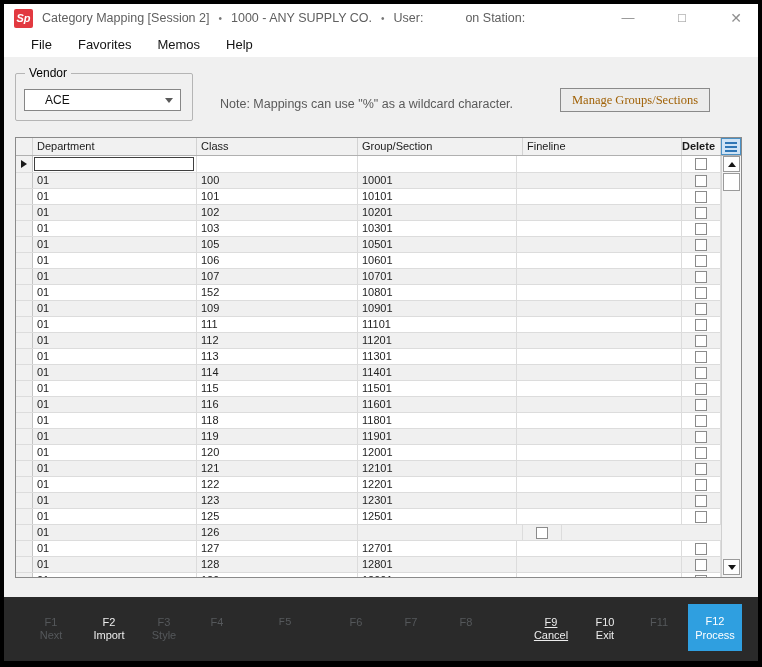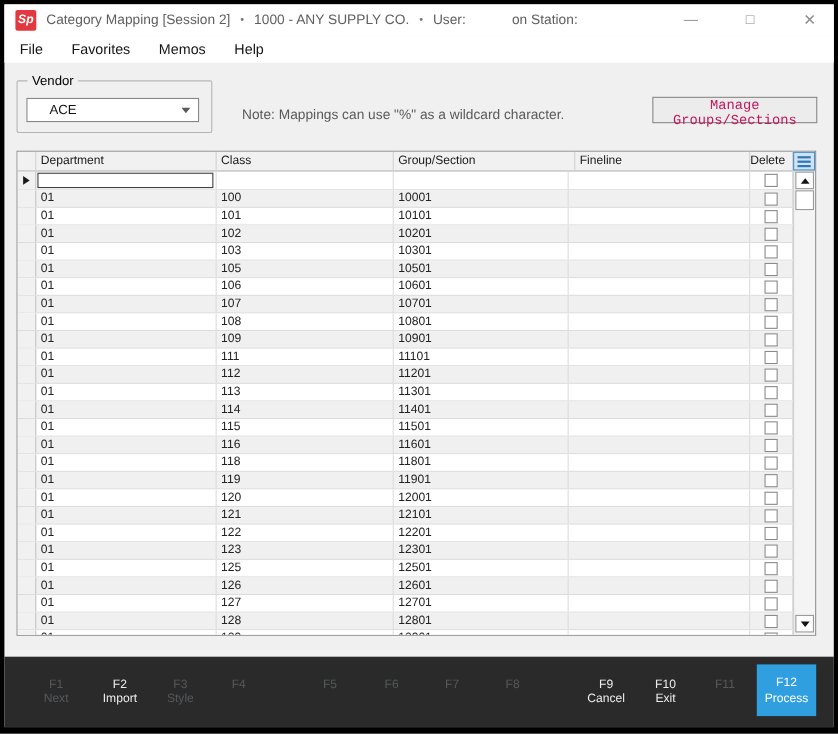--- a/index.html
+++ b/index.html
@@ -13,41 +13,41 @@
   .app-icon { width:19px; height:19px; margin-left:10px; background:#e23940; color:#fff; font-weight:bold; font-style:italic; font-size:11px; display:flex; align-items:center; justify-content:center; border-radius:2px; flex:0 0 auto; }
   .title-text { display:flex; align-items:center; margin-left:9px; font-size:12.5px; color:#5f5f5f; white-space:nowrap; }
   .title-text .sep { margin:0 9px; font-size:10px; color:#777; }
   .title-text .station { margin-left:42px; }
   .wc { position:absolute; top:0; height:28px; width:44px; text-align:center; line-height:28px; color:#8f8f8f; font-size:13px; }
   .wc-min { left:602px; } .wc-max { left:656px; } .wc-close { left:710px; font-size:14px; }
 
   
   .menubar { position:absolute; top:28px; left:0; width:100%; height:25px; background:#fff; display:flex; align-items:center; font-size:13px; color:#141414; }
   .menu-item { padding:0 13px; }
-  .menu-item:first-child { margin-left:1px; }
+  .menu-item:first-child { margin-left:14px; }
 
   
   .content { position:absolute; top:53px; left:0; width:100%; height:540px; }
 
   .groupbox { position:absolute; left:11px; top:16px; width:178px; height:48px; border:1px solid #b5b5b5; border-radius:2px; }
   .groupbox-label { position:absolute; top:-8px; left:9px; background:#f0f0f0; padding:0 4px; font-size:12px; color:#000000; }
   .combo { position:absolute; left:8px; top:15px; width:157px; height:22px; background:#fff; border:1px solid #868686; display:flex; align-items:center; padding-left:20px; font-size:12px; color:#111; }
   .combo-chevron { position:absolute; right:7px; top:8px; width:0; height:0; border-left:4px solid transparent; border-right:4px solid transparent; border-top:5px solid #5a5a5a; }
 
   .note { position:absolute; left:216px; top:40px; font-size:12.5px; color:#5a5a5a; }
 
-  .manage-btn { position:absolute; left:589px; top:31px; width:150px; height:24px; background:#ececec; border:1px solid #8a8a8a; font-size:12.5px; color:#be185d; font-family:Liberation Mono, monospace; }
+  .manage-btn { position:absolute; left:556px; top:31px; width:150px; height:24px; background:#ececec; border:1px solid #8a8a8a; font-size:12.5px; color:#a16207; font-family:Liberation Serif, serif; }
 
   
   .grid { position:absolute; left:11px; top:80px; width:727px; height:441px; border:1px solid #8a8a8a; background:#fff; }
   .grid-header { height:18px; display:flex; background:#f1f1f1; border-bottom:1px solid #b0b0b0; font-size:11px; color:#1a1a1a; }
   .hc { border-right:1px solid #d2d2d2; padding:2px 13px 0 4px; white-space:nowrap; overflow:hidden; }
   .h-marker { width:17px; padding:0; }
   .h-dept { width:164px; } .h-class { width:161px; } .h-fine { width:159px; } .h-group { width:165px; }
-  .h-del { width:39px; text-align:right; padding-left:0; }
+  .h-del { width:39px; text-align:right; padding-left:0;font-weight:bold; }
   .col-options { width:20px; height:17px; background:#cfe3f5; border:1px solid #4a90c4; display:flex; flex-direction:column; align-items:center; justify-content:center; gap:2px; }
   .col-options .bar { width:12px; height:2px; background:#2f76b5; }
 
   .grid-rows { position:absolute; top:18px; left:0; width:705px; bottom:0; overflow:hidden; }
   .grid-row { display:flex; height:16px; background:#fff; border-bottom:1px solid #dcdcdc; }
   .grid-row:nth-child(even) { background:#f0f0f0; }
   .grid-row.new-row { height:17px; background:#fff; }
   .cell { border-right:1px solid #dcdcdc; padding:1px 0 0 4px; font-size:11px; color:#222; white-space:nowrap; overflow:hidden; }
   .marker { width:17px; background:#f1f1f1; border-right:1px solid #c4c4c4; padding:0; position:relative; }
   .c-dept { width:164px; } .c-class { width:161px; } .c-fine { width:159px; } .c-group { width:165px; }
@@ -208,21 +208,21 @@
             <div class="cell c-class">107</div>
             <div class="cell c-fine">10701</div>
             <div class="cell c-group"></div>
             <div class="cell c-del">
               <div class="checkbox"></div>
             </div>
           </div>
           <div class="grid-row">
             <div class="cell marker"></div>
             <div class="cell c-dept">01</div>
-            <div class="cell c-class">108</div>
+            <div class="cell c-class">152</div>
             <div class="cell c-fine">10801</div>
             <div class="cell c-group"></div>
             <div class="cell c-del">
               <div class="checkbox"></div>
             </div>
           </div>
           <div class="grid-row">
             <div class="cell marker"></div>
             <div class="cell c-dept">01</div>
             <div class="cell c-class">109</div>
@@ -359,21 +359,20 @@
             <div class="cell c-fine">12501</div>
             <div class="cell c-group"></div>
             <div class="cell c-del">
               <div class="checkbox"></div>
             </div>
           </div>
           <div class="grid-row">
             <div class="cell marker"></div>
             <div class="cell c-dept">01</div>
             <div class="cell c-class">126</div>
-            <div class="cell c-fine">12601</div>
             <div class="cell c-group"></div>
             <div class="cell c-del">
               <div class="checkbox"></div>
             </div>
           </div>
           <div class="grid-row">
             <div class="cell marker"></div>
             <div class="cell c-dept">01</div>
             <div class="cell c-class">127</div>
             <div class="cell c-fine">12701</div>
@@ -426,37 +425,37 @@
         <div class="lbl">Import</div>
       </div>
       <div class="fkey disabled" style="left: 133px;">
         <div class="num">F3</div>
         <div class="lbl">Style</div>
       </div>
       <div class="fkey disabled" style="left: 186px;">
         <div class="num">F4</div>
         <div class="lbl"></div>
       </div>
-      <div class="fkey disabled" style="left: 269px;">
+      <div class="fkey disabled" style="left: 254px; font-family: Liberation Mono, monospace;">
         <div class="num">F5</div>
         <div class="lbl"></div>
       </div>
       <div class="fkey disabled" style="left: 325px;">
         <div class="num">F6</div>
         <div class="lbl"></div>
       </div>
       <div class="fkey disabled" style="left: 380px;">
         <div class="num">F7</div>
         <div class="lbl"></div>
       </div>
       <div class="fkey disabled" style="left: 435px;">
         <div class="num">F8</div>
         <div class="lbl"></div>
       </div>
-      <div class="fkey enabled" style="left: 520px;">
+      <div class="fkey enabled" style="left: 520px; text-decoration: underline;">
         <div class="num">F9</div>
         <div class="lbl">Cancel</div>
       </div>
       <div class="fkey enabled" style="left: 574px;">
         <div class="num">F10</div>
         <div class="lbl">Exit</div>
       </div>
       <div class="fkey disabled" style="left: 628px;">
         <div class="num">F11</div>
         <div class="lbl"></div>

